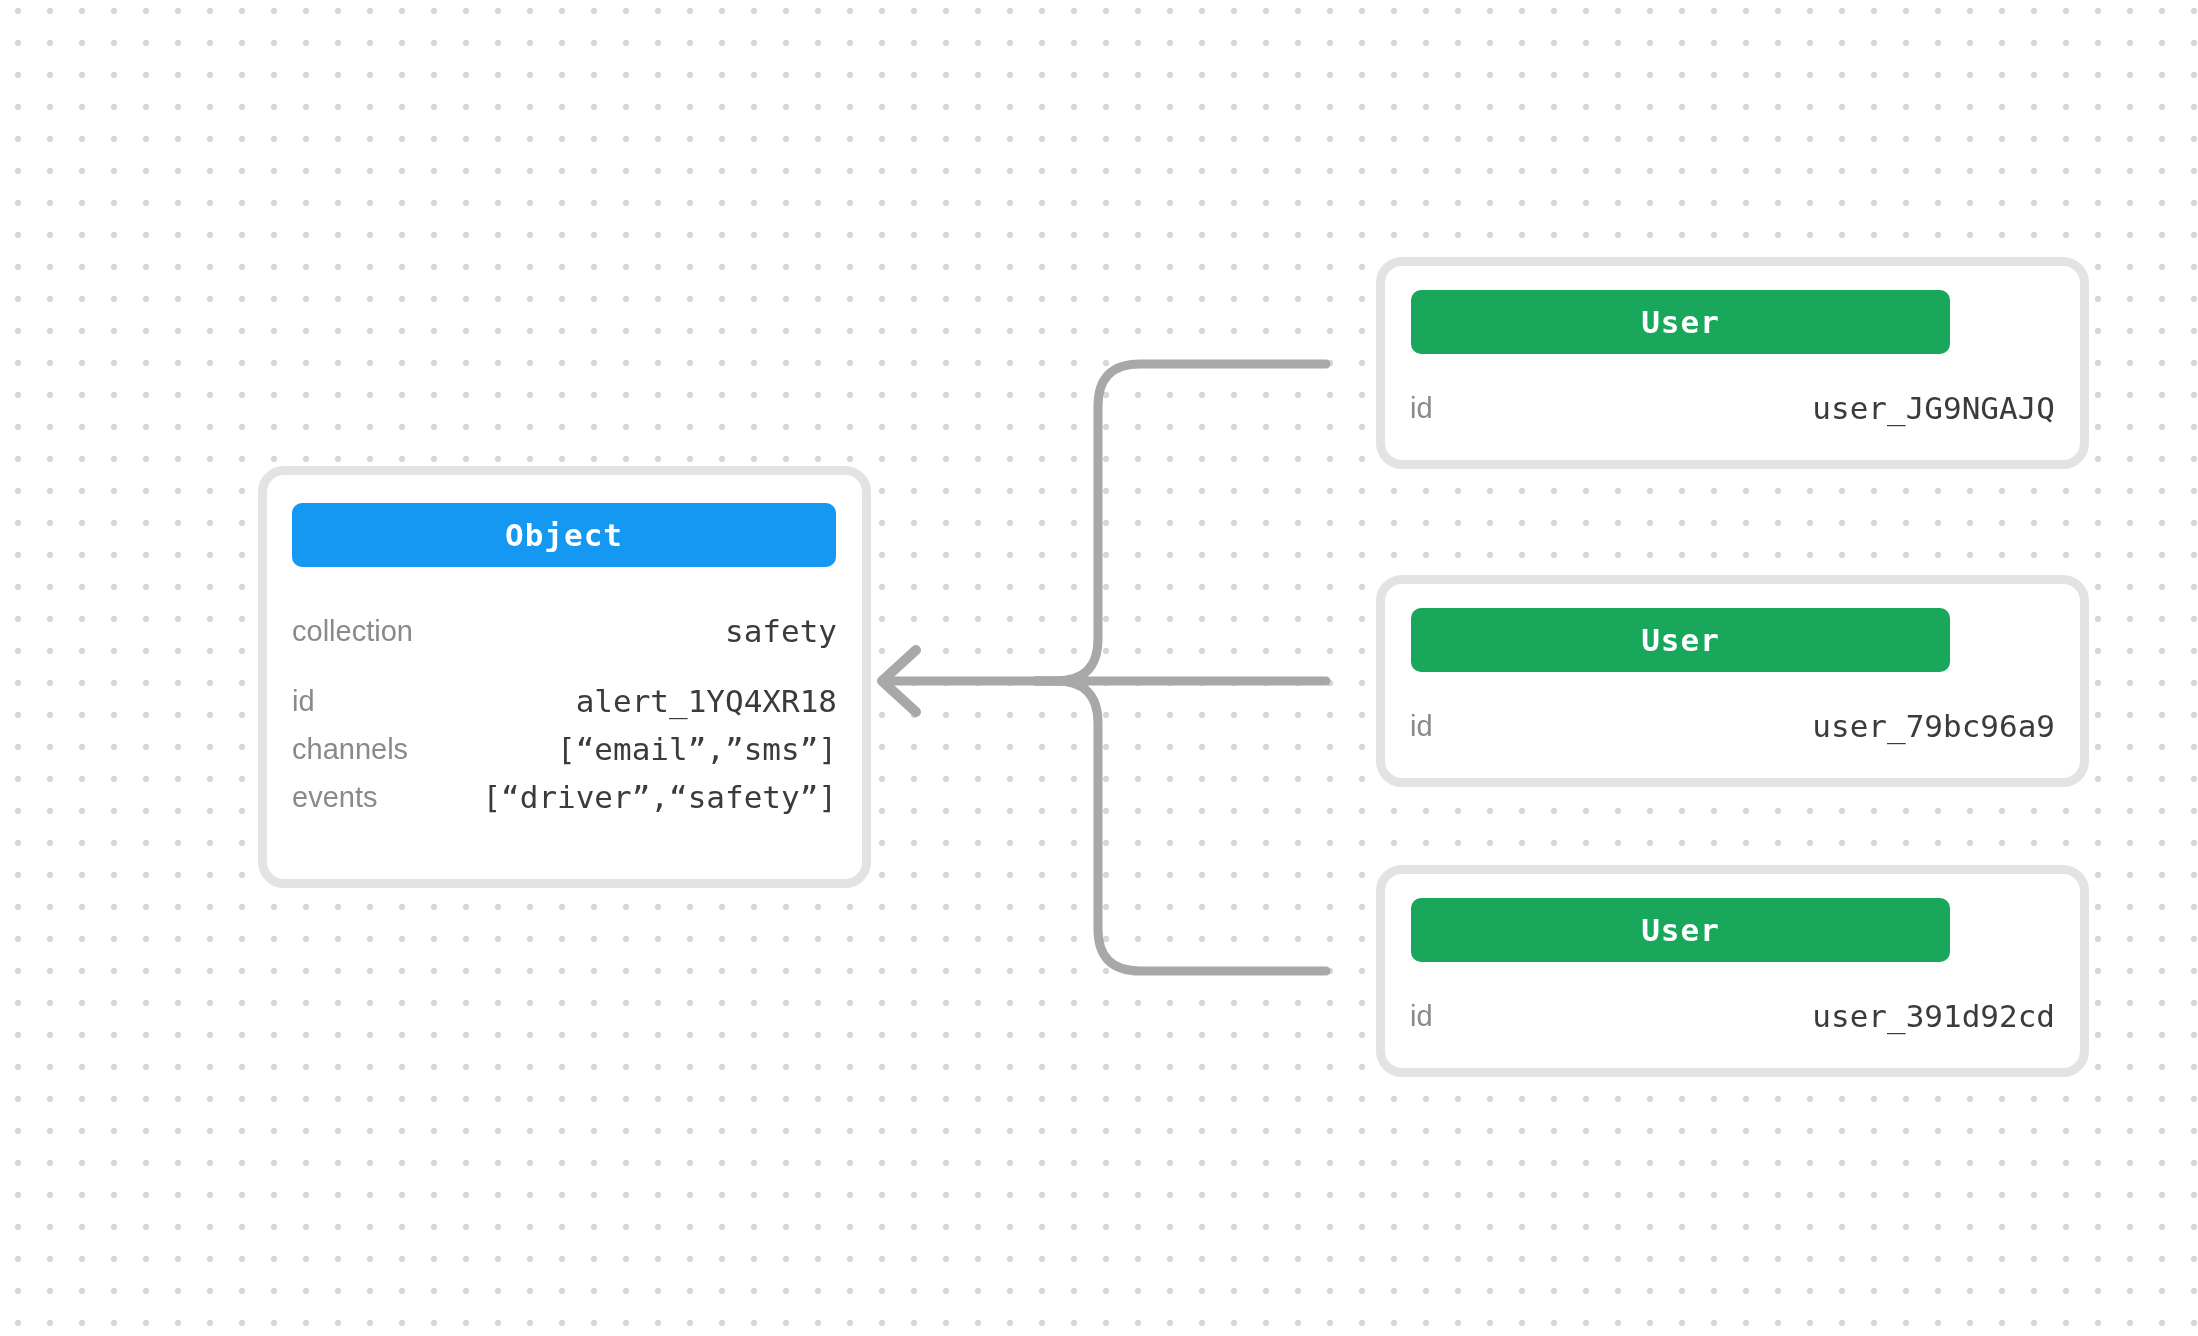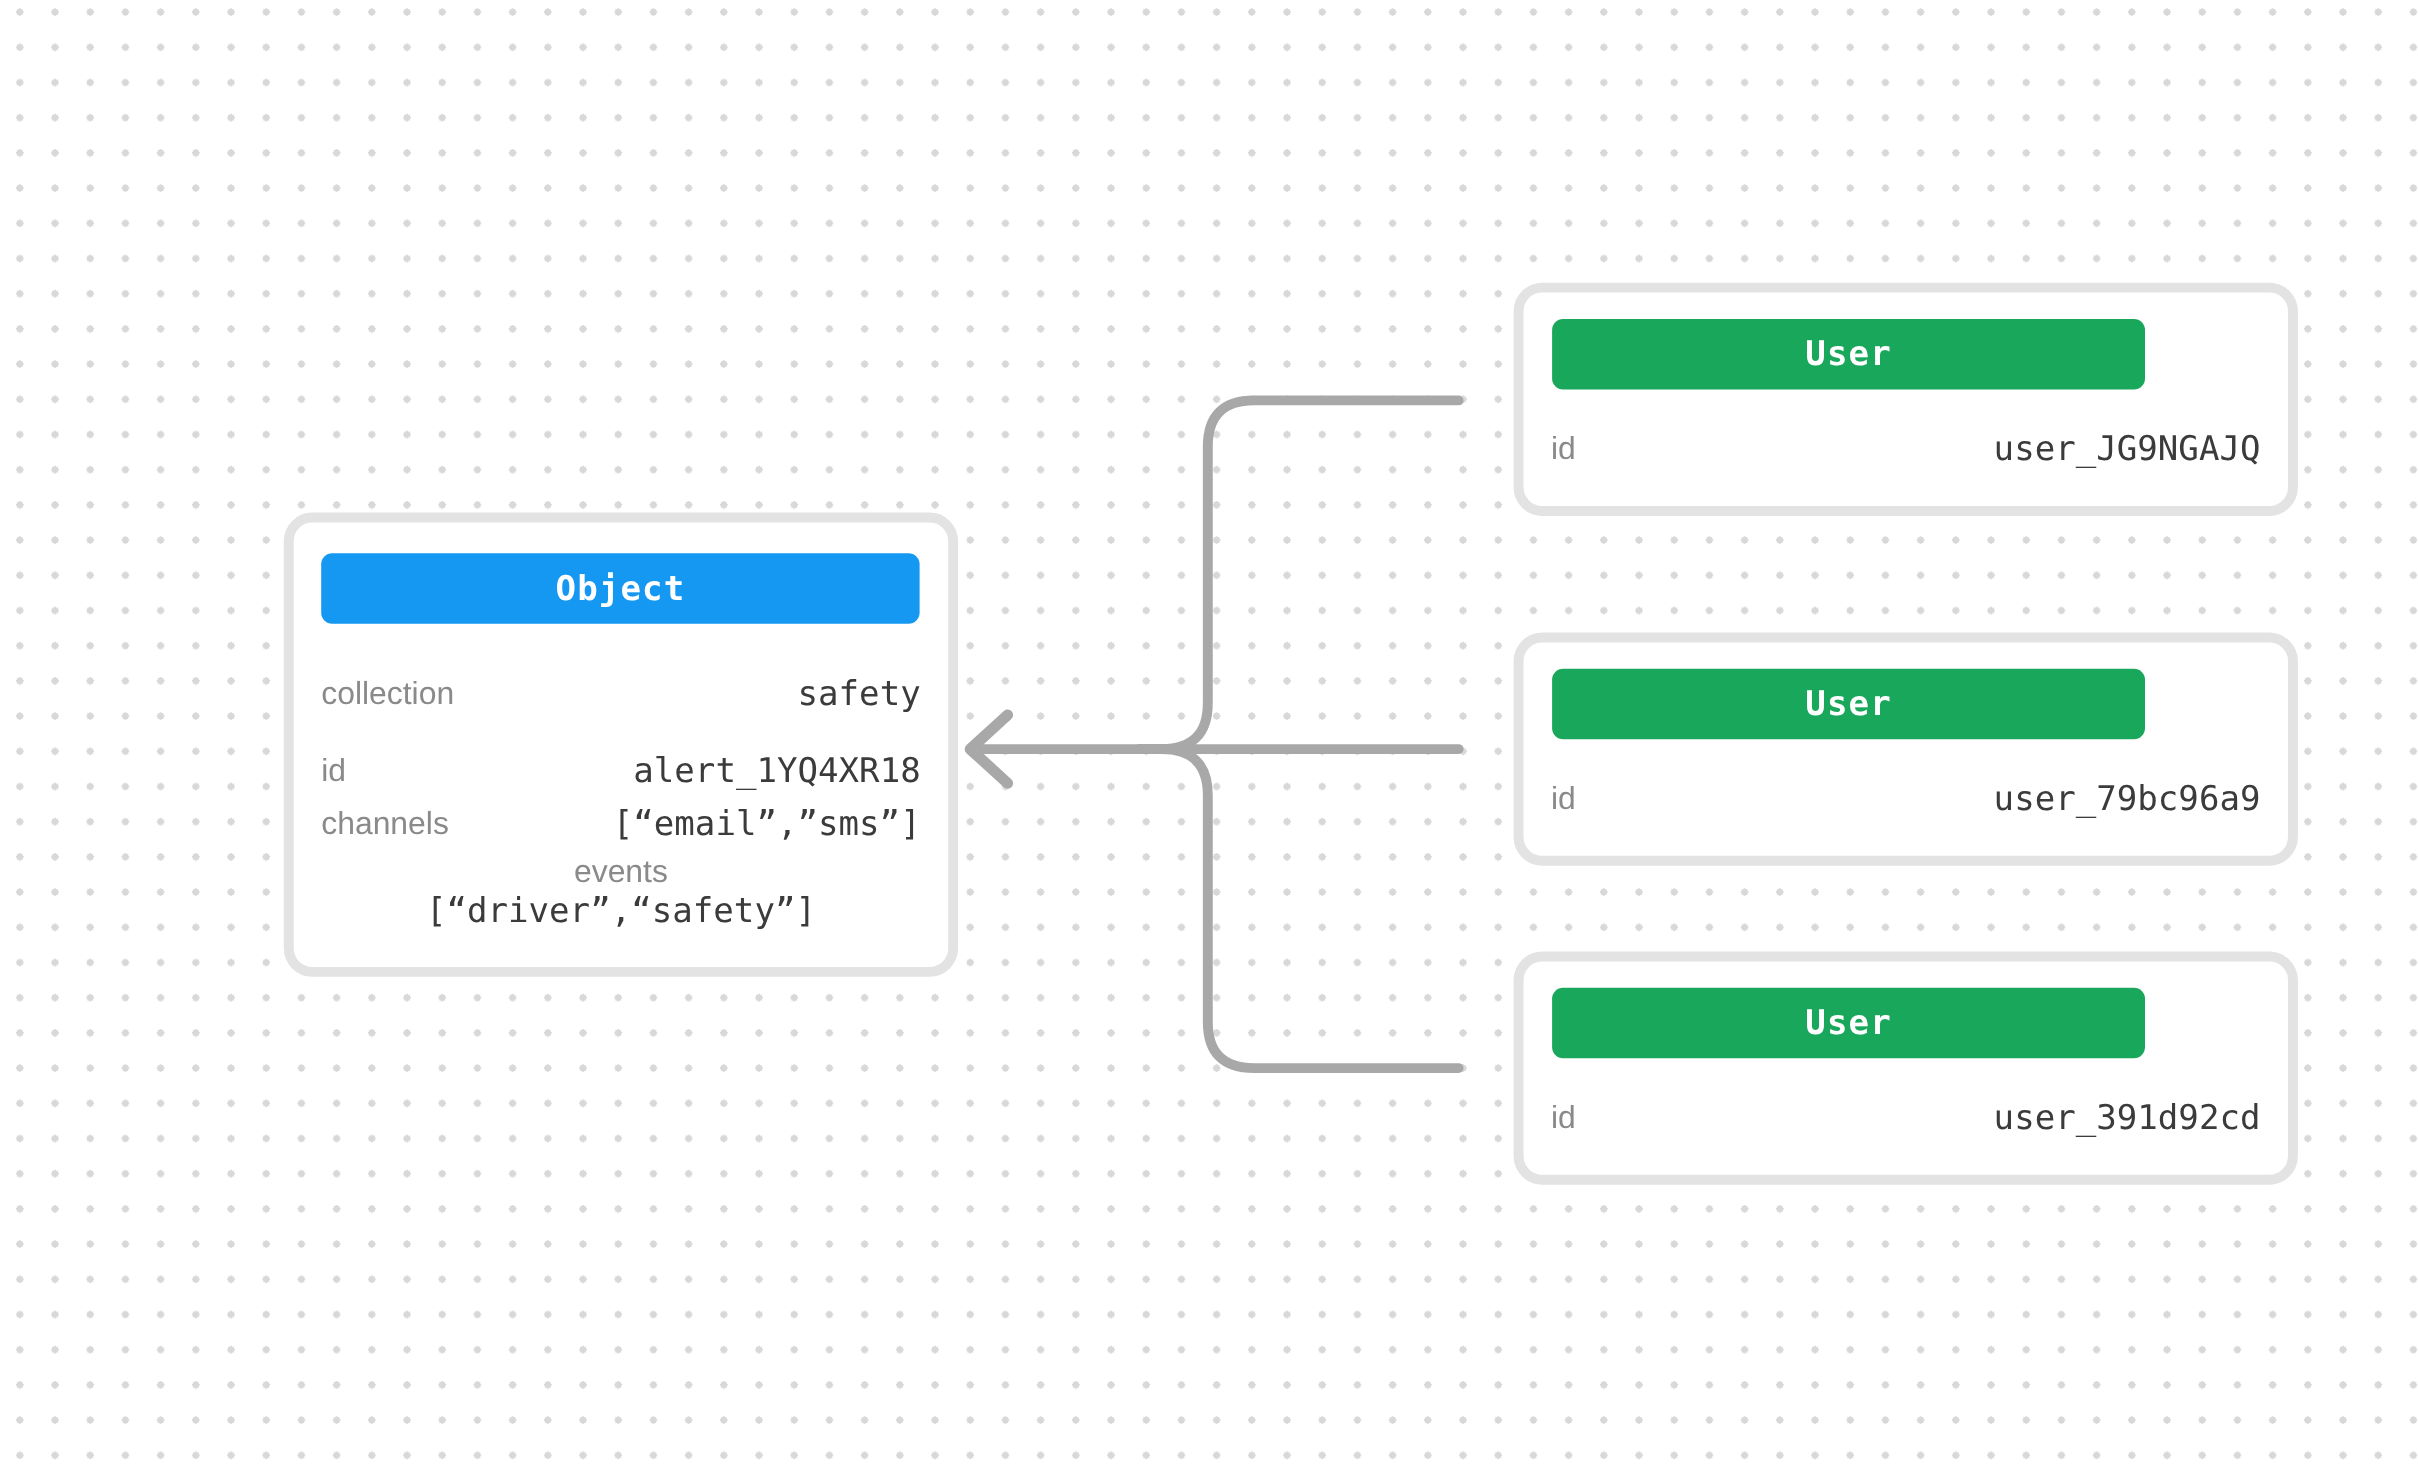--- a/index.html
+++ b/index.html
@@ -62,21 +62,21 @@
   .row .value {
     color: #3b3b3b;
     font-size: 31px;
     font-weight: 400;
     font-family: "DejaVu Sans Mono", "Liberation Mono", monospace;
     white-space: pre;
   }
   .object-card .row-0 { top: 136px; }
   .object-card .row-1 { top: 206px; }
   .object-card .row-2 { top: 254px; gap: 16px; }
-  .object-card .row-3 { top: 302px; flex-direction: column; }
+  .object-card .row-3 { top: 302px; }
   .user-card .row-id { top: 122px; }
 </style>
 </head>
 <body>
 
 <div class="canvas">
 
   <svg class="connectors" viewBox="0 0 2198 1336" fill="none" xmlns="http://www.w3.org/2000/svg">
 
     <path d="M1326 681 H 887" stroke="#a8a8a8" stroke-width="9" stroke-linecap="round"></path>

